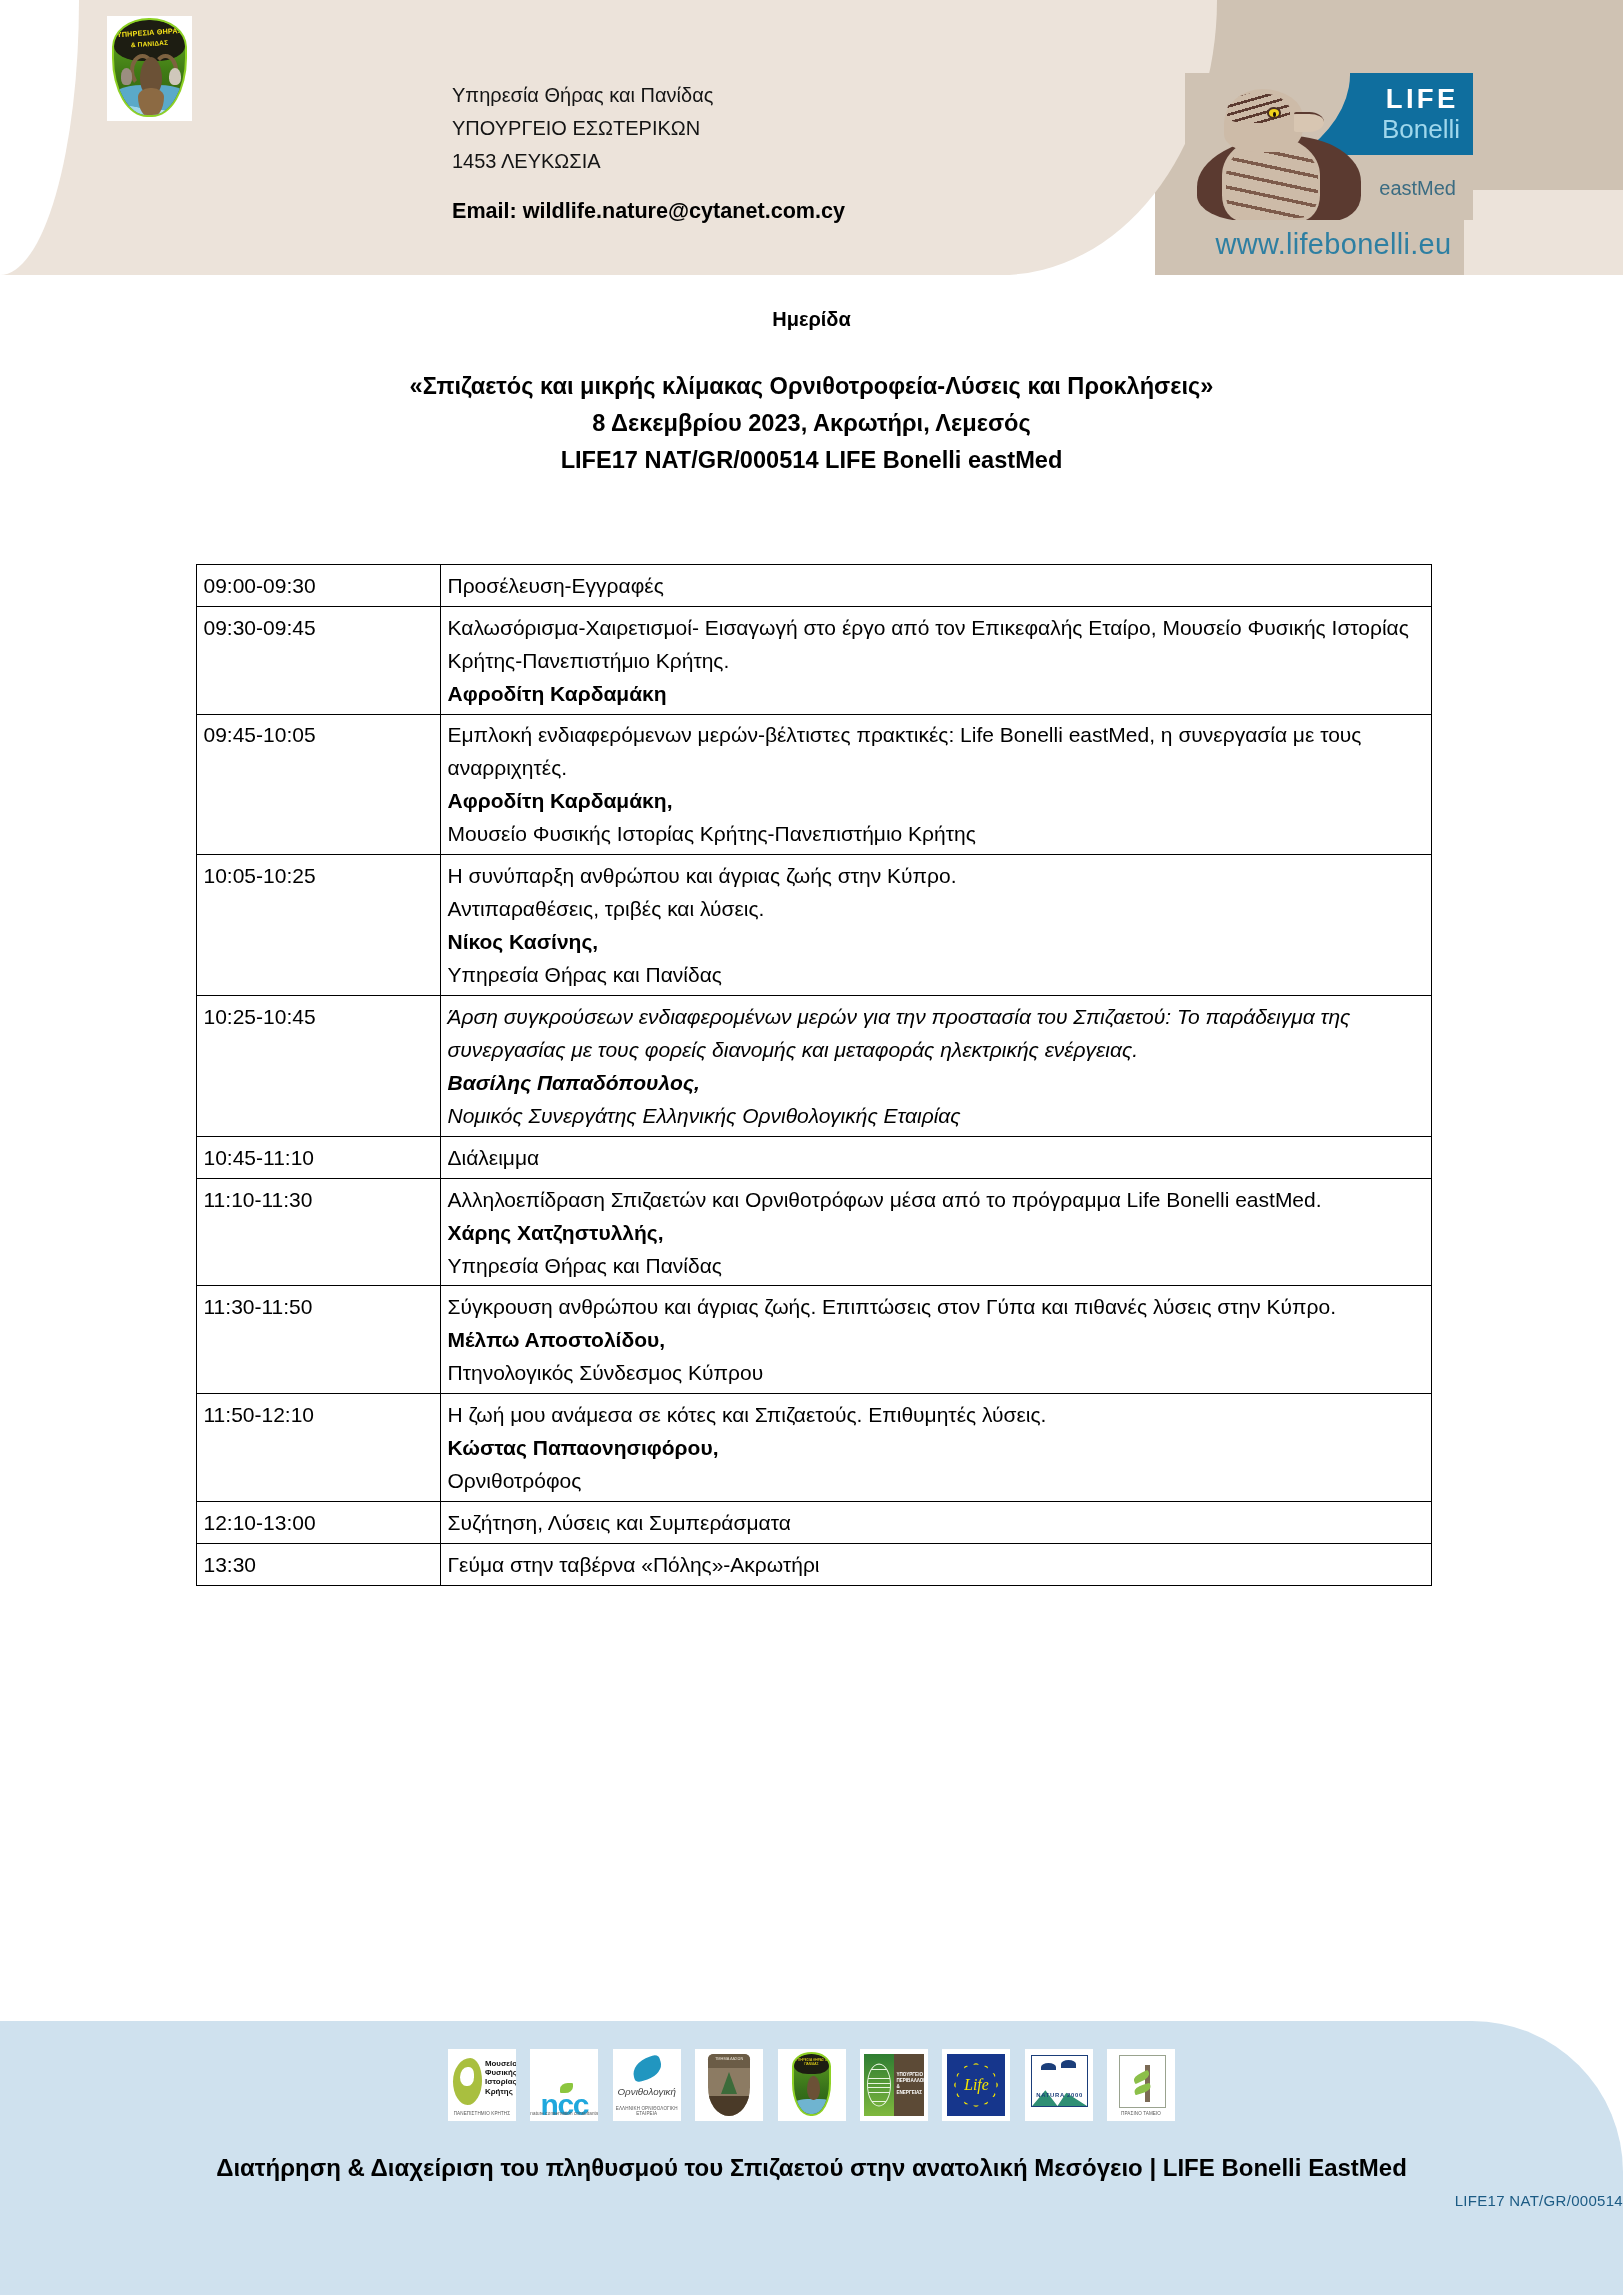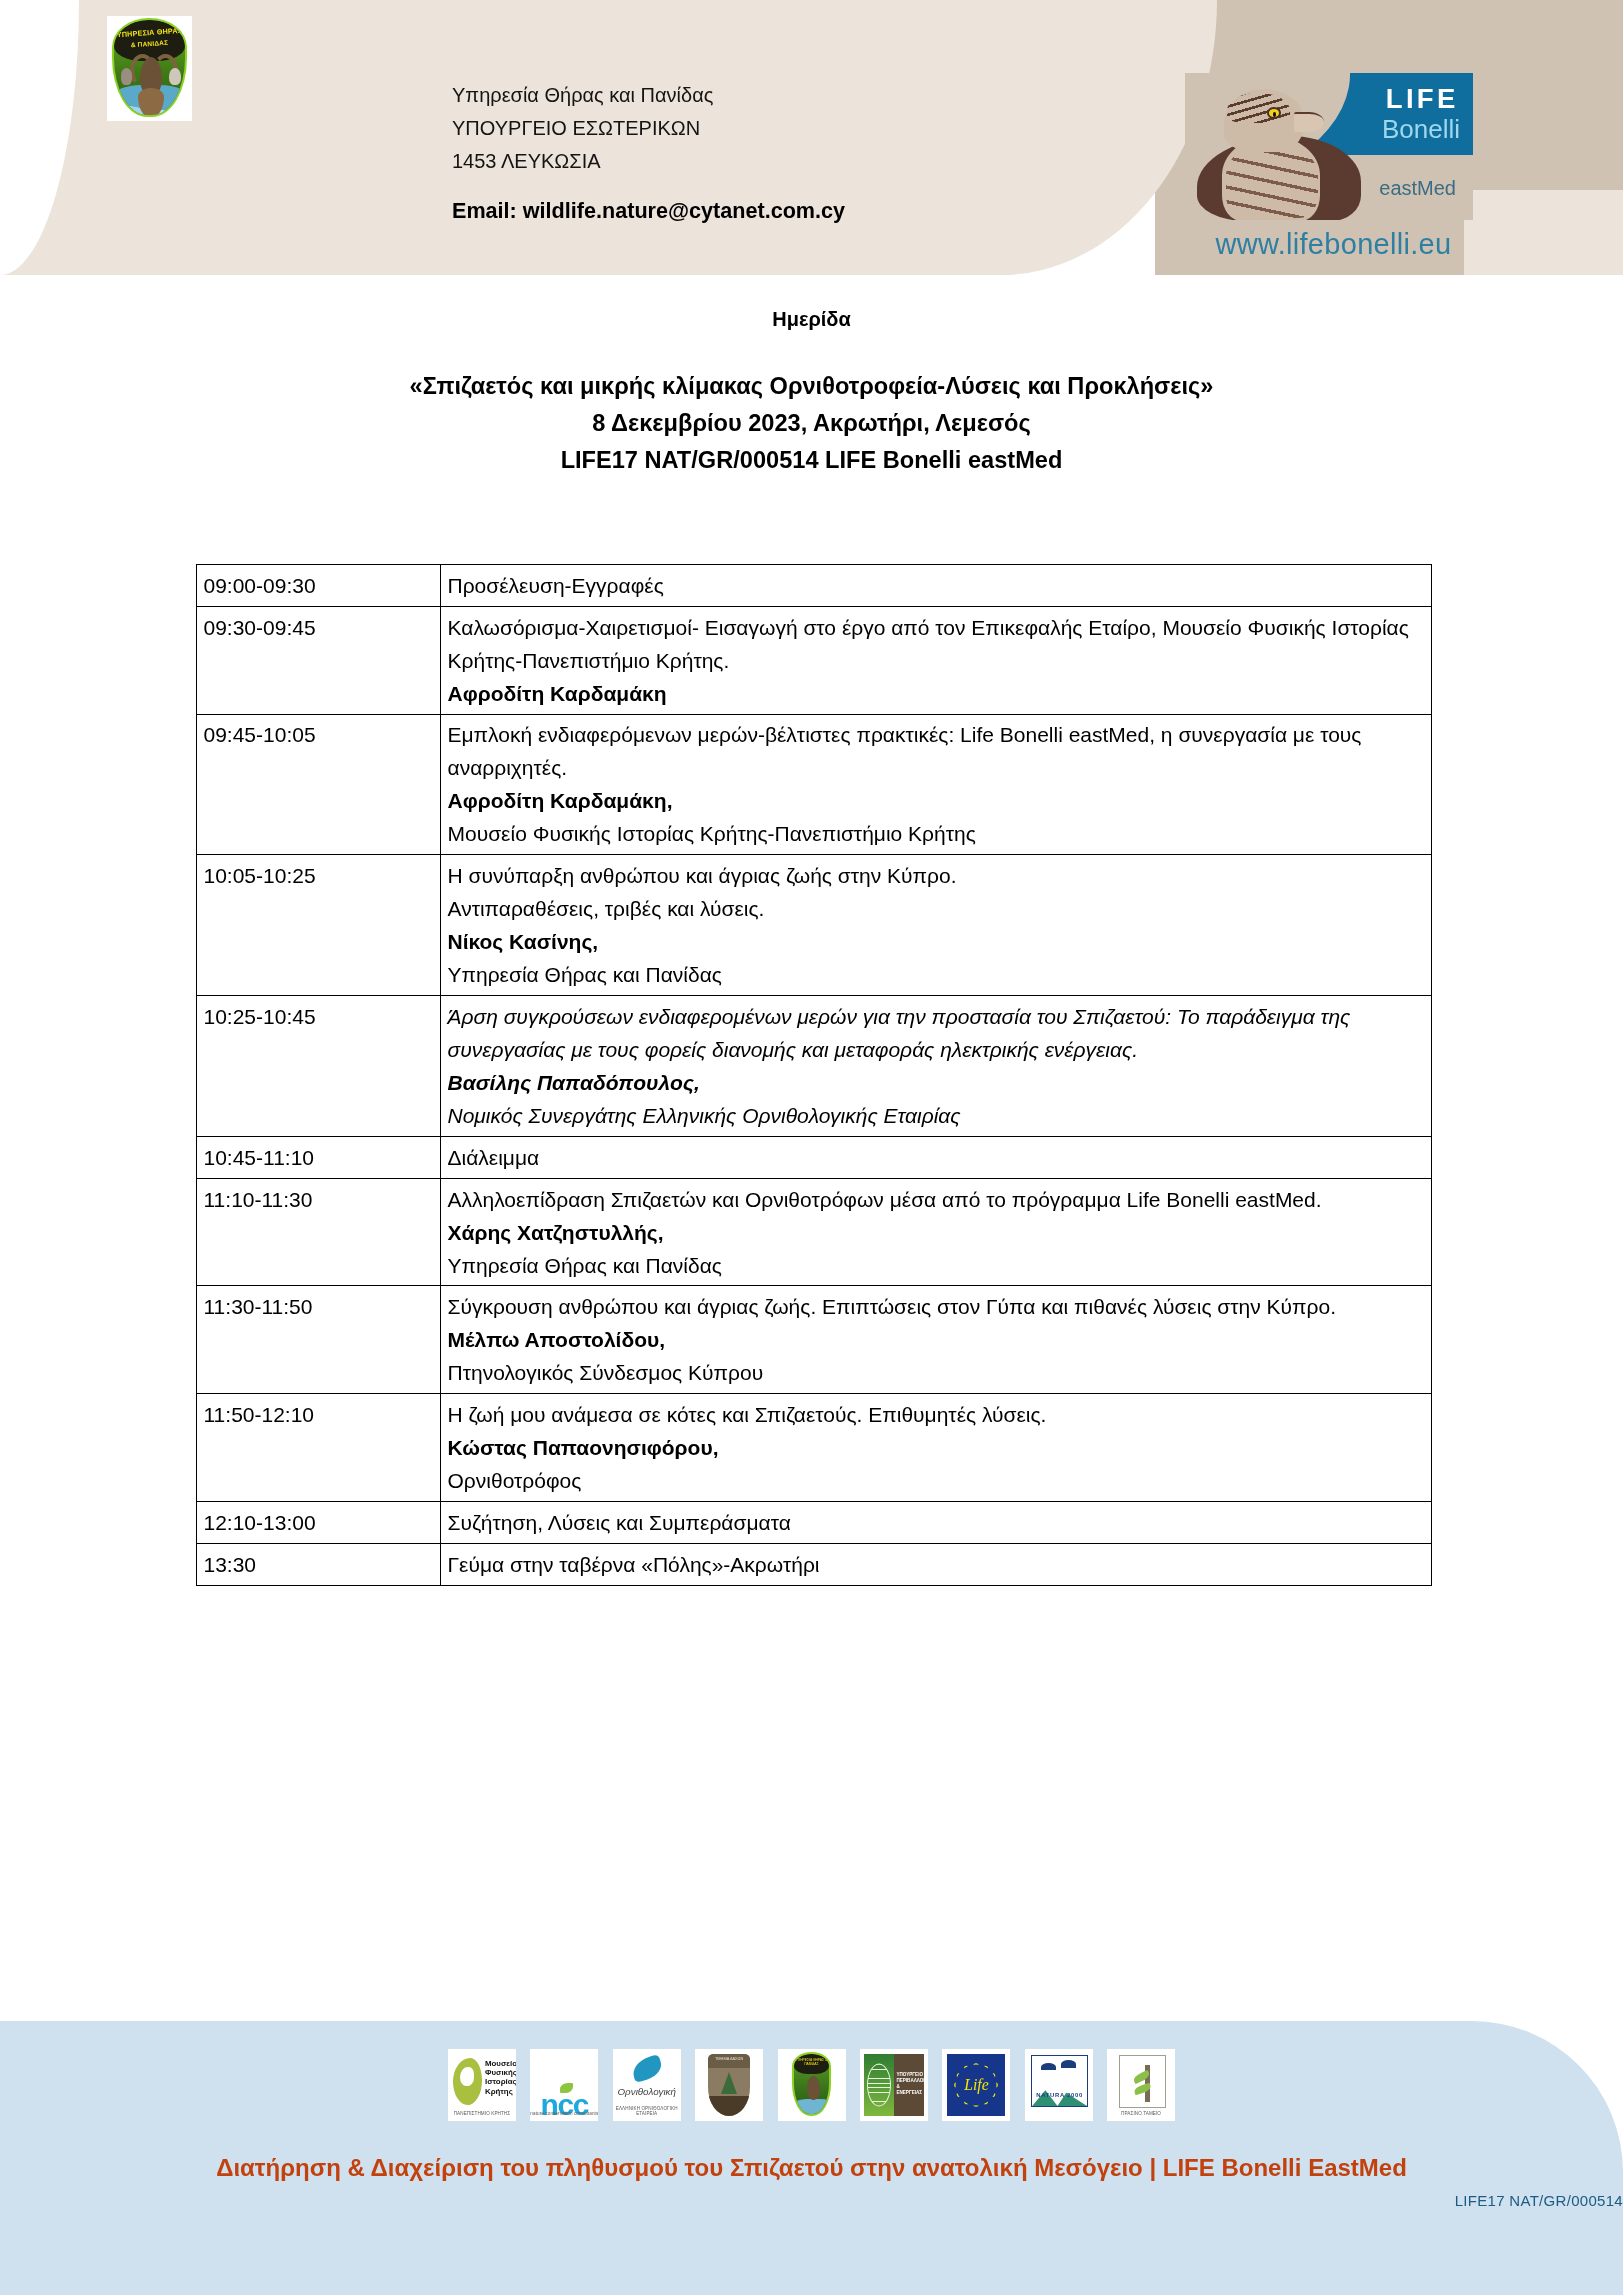--- a/index.html
+++ b/index.html
@@ -616,21 +616,21 @@
   .l9-leaf1 { left: 13px; top: 17px; transform: rotate(-24deg); }
   .l9-leaf2 { left: 14.4px; top: 29px; transform: rotate(-16deg); }
 
   .footer-title {
     position: absolute;
     left: 0; top: 131px;
     width: 1623px;
     text-align: center;
     font-size: 24px;
     font-weight: bold;
-    color: #c2410c;
+    color: #000000;
     line-height: 31px;
   }
   .footer-code {
     position: absolute;
     left: 0; top: 171px;
     width: 1623px;
     text-align: right;
     font-size: 15px;
     color: #1c5b84;
     letter-spacing: 0.3px;

